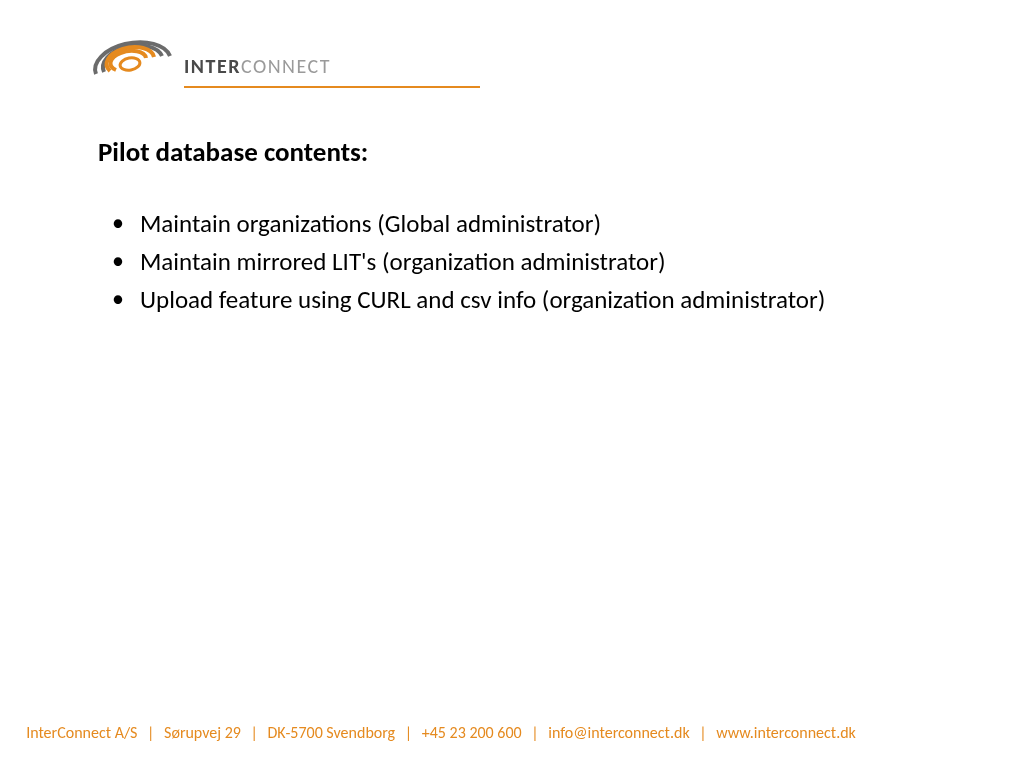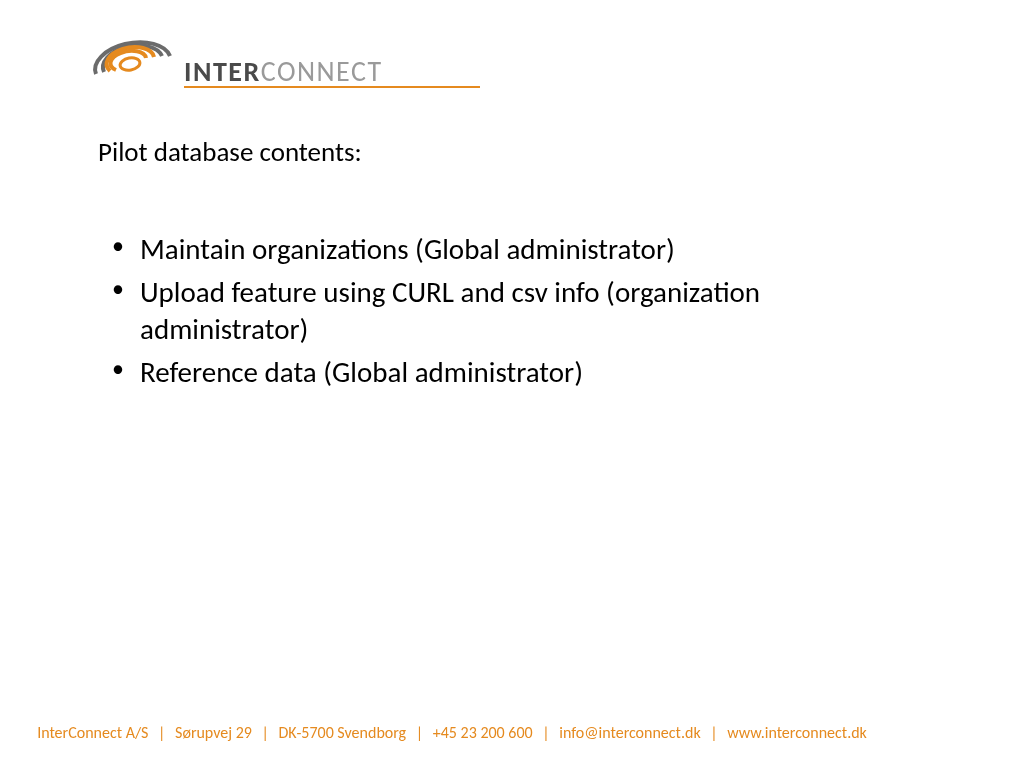--- a/index.html
+++ b/index.html
@@ -20,21 +20,21 @@
       position: absolute;
       top: 24px;
       left: 84px;
       width: 400px;
       height: 70px;
     }
     .logo-text {
       position: absolute;
       left: 100px;
       top: 30px;
-      font-size: 28px;
+      font-size: 20px;
       letter-spacing: 1.5px;
       font-weight: 400;
     }
     .logo-text .inter {
       color: #4a4a4a;
       font-weight: 600;
     }
     .logo-text .connect {
       color: #9a9a9a;
       font-weight: 400;
@@ -48,48 +48,48 @@
       background: #e58a1f;
     }
     .content {
       position: absolute;
       top: 135px;
       left: 98px;
       right: 90px;
     }
     .heading {
       font-size: 27px;
-      font-weight: 400;
+      font-weight: 700;
       color: #000000;
-      margin-bottom: 63px;
+      margin-bottom: 40px;
     }
     .bullet-list {
       list-style: none;
       padding-left: 8px;
     }
     .bullet-list li {
-      font-size: 29px;
+      font-size: 25px;
       color: #000000;
       line-height: 1.28;
       margin-bottom: 6px;
       position: relative;
       padding-left: 34px;
     }
     .bullet-list li::before {
       content: "•";
       position: absolute;
       left: 6px;
       top: 0;
       color: #000000;
       font-size: 24px;
     }
     .footer {
       position: absolute;
       bottom: 26px;
-      left: 16px;
+      left: 5px;
       width: 872px;
       text-align: center;
       font-size: 16px;
       color: #e58a1f;
       white-space: nowrap;
     }
     .footer .sep {
       color: #e58a1f;
       margin: 0 6px;
     }
@@ -112,22 +112,22 @@
     <div class="logo-text">
       <span class="inter">INTER</span><span class="connect">CONNECT</span>
     </div>
     <div class="logo-underline"></div>
   </div>
 
   <div class="content">
     <div class="heading">Pilot database contents:</div>
     <ul class="bullet-list">
       <li>Maintain organizations (Global administrator)</li>
+      <li>Maintain mirrored LIT's (organization administrator)</li>
       <li>Upload feature using CURL and csv info (organization administrator)</li>
-      <li>Reference data (Global administrator)</li>
     </ul>
   </div>
 
   <div class="footer">
     <span>InterConnect A/S</span>
     <span class="sep">|</span>
     <span>Sørupvej 29</span>
     <span class="sep">|</span>
     <span>DK-5700 Svendborg</span>
     <span class="sep">|</span>

